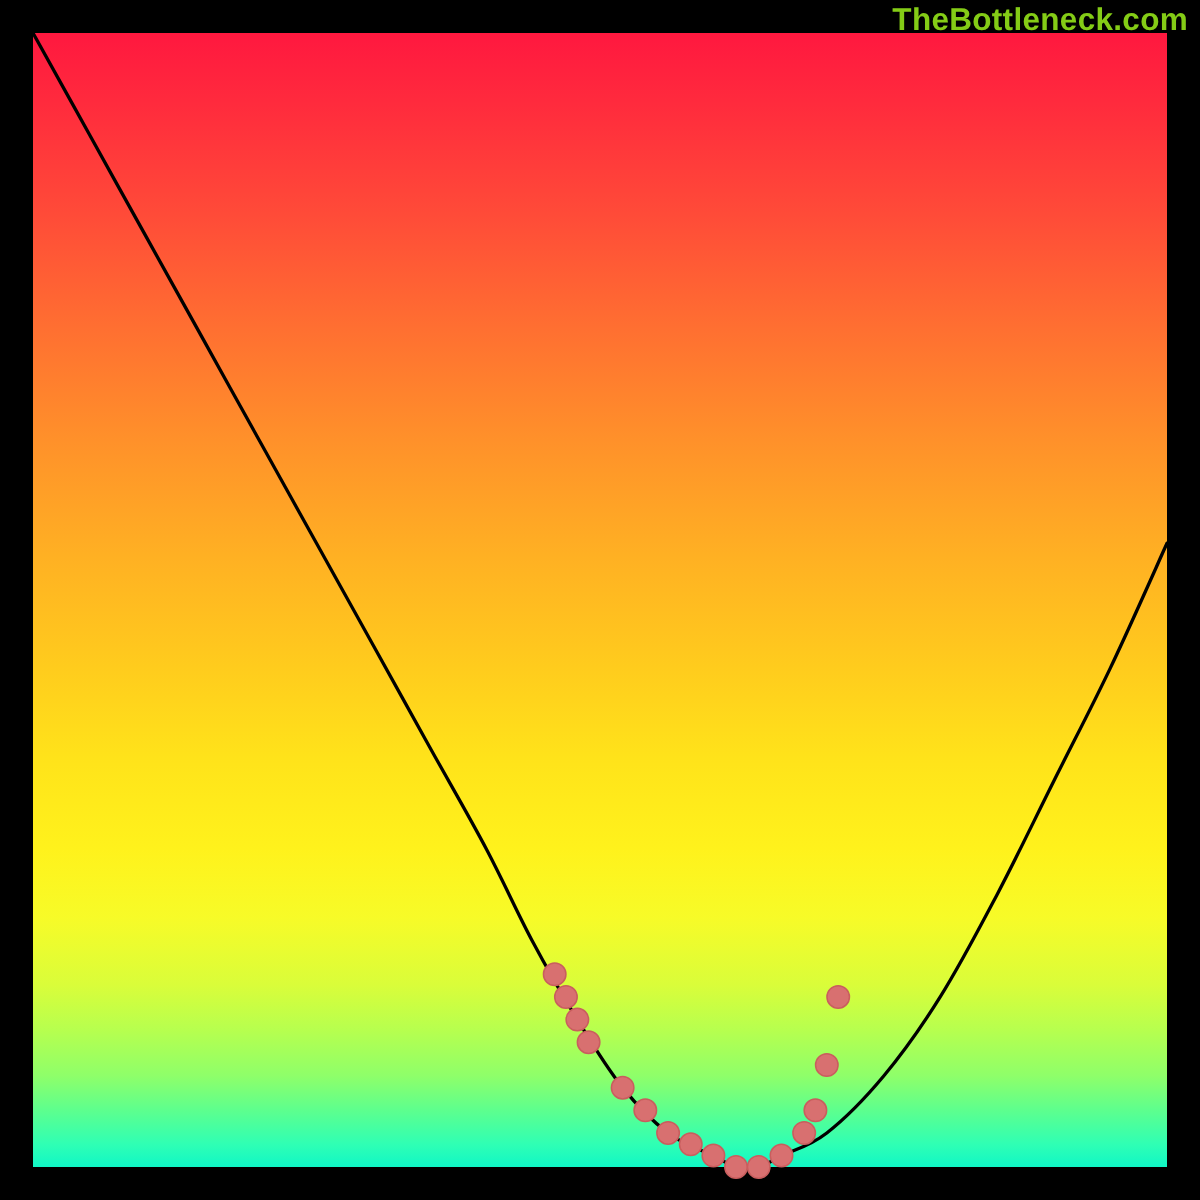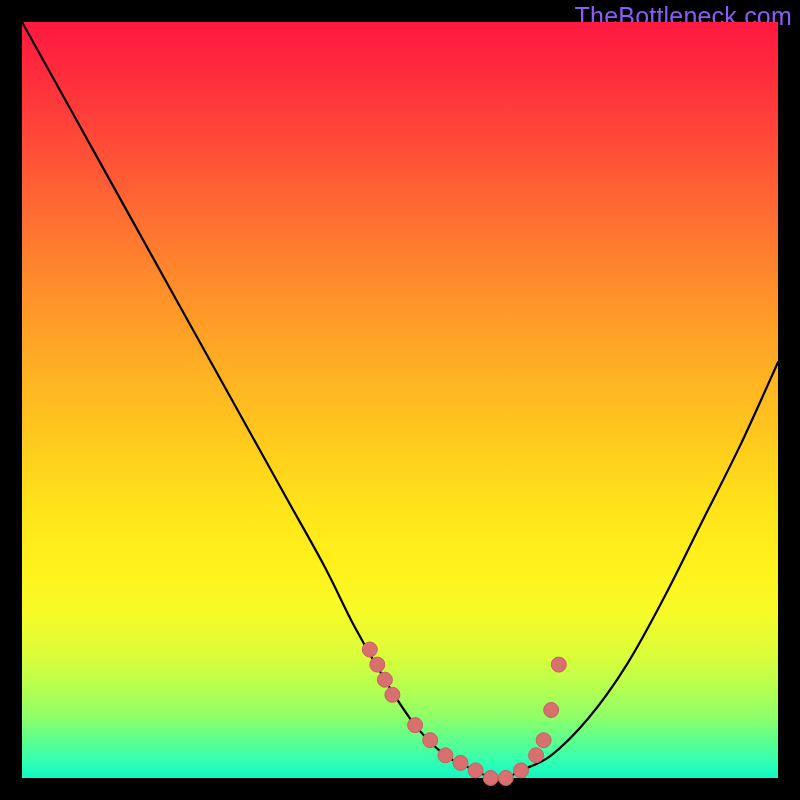--- a/index.html
+++ b/index.html
@@ -40,23 +40,23 @@
       #8eff6a 92%,
       #5dff8e 95%,
       #2fffb4 98%,
       #10f7c6 100%
     );
   }
   .attribution {
     position: absolute;
     top: 2px;
     right: 8px;
-    color: #8b5cf6;
-    font-size: 25px;
-    font-weight: 400;
+    color: #84cc16;
+    font-size: 21px;
+    font-weight: 700;
     letter-spacing: 0.2px;
     user-select: none;
   }
   svg.curve {
     position: absolute;
     left: 0;
     top: 0;
     width: 756px;
     height: 756px;
     overflow: visible;

